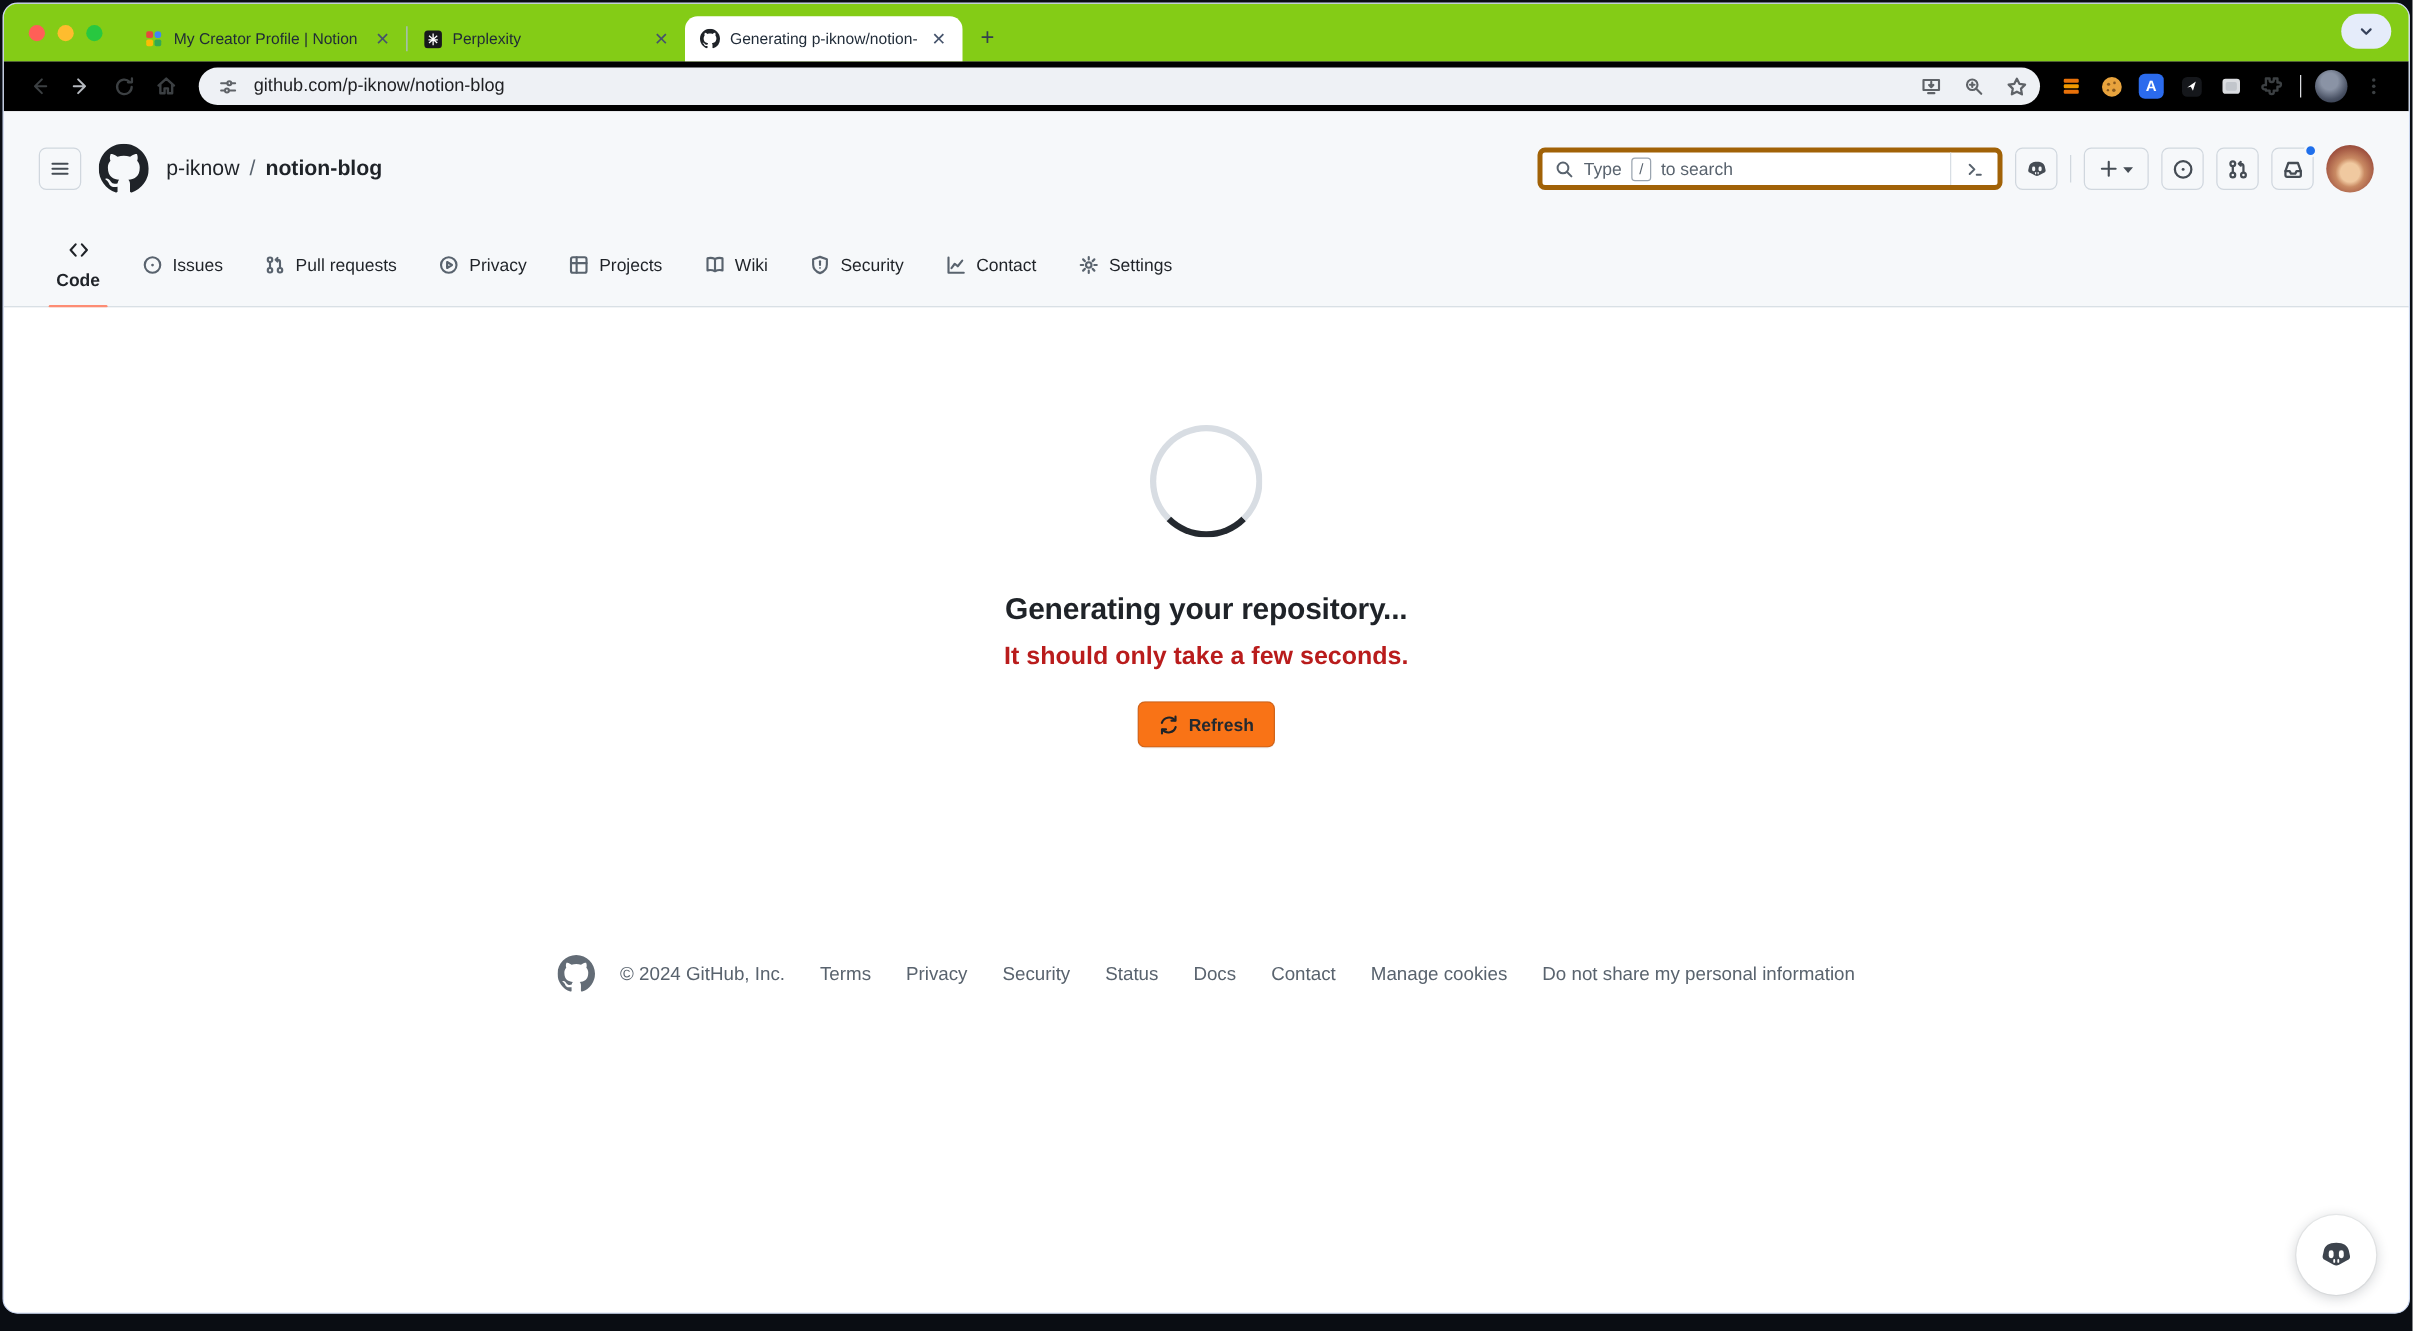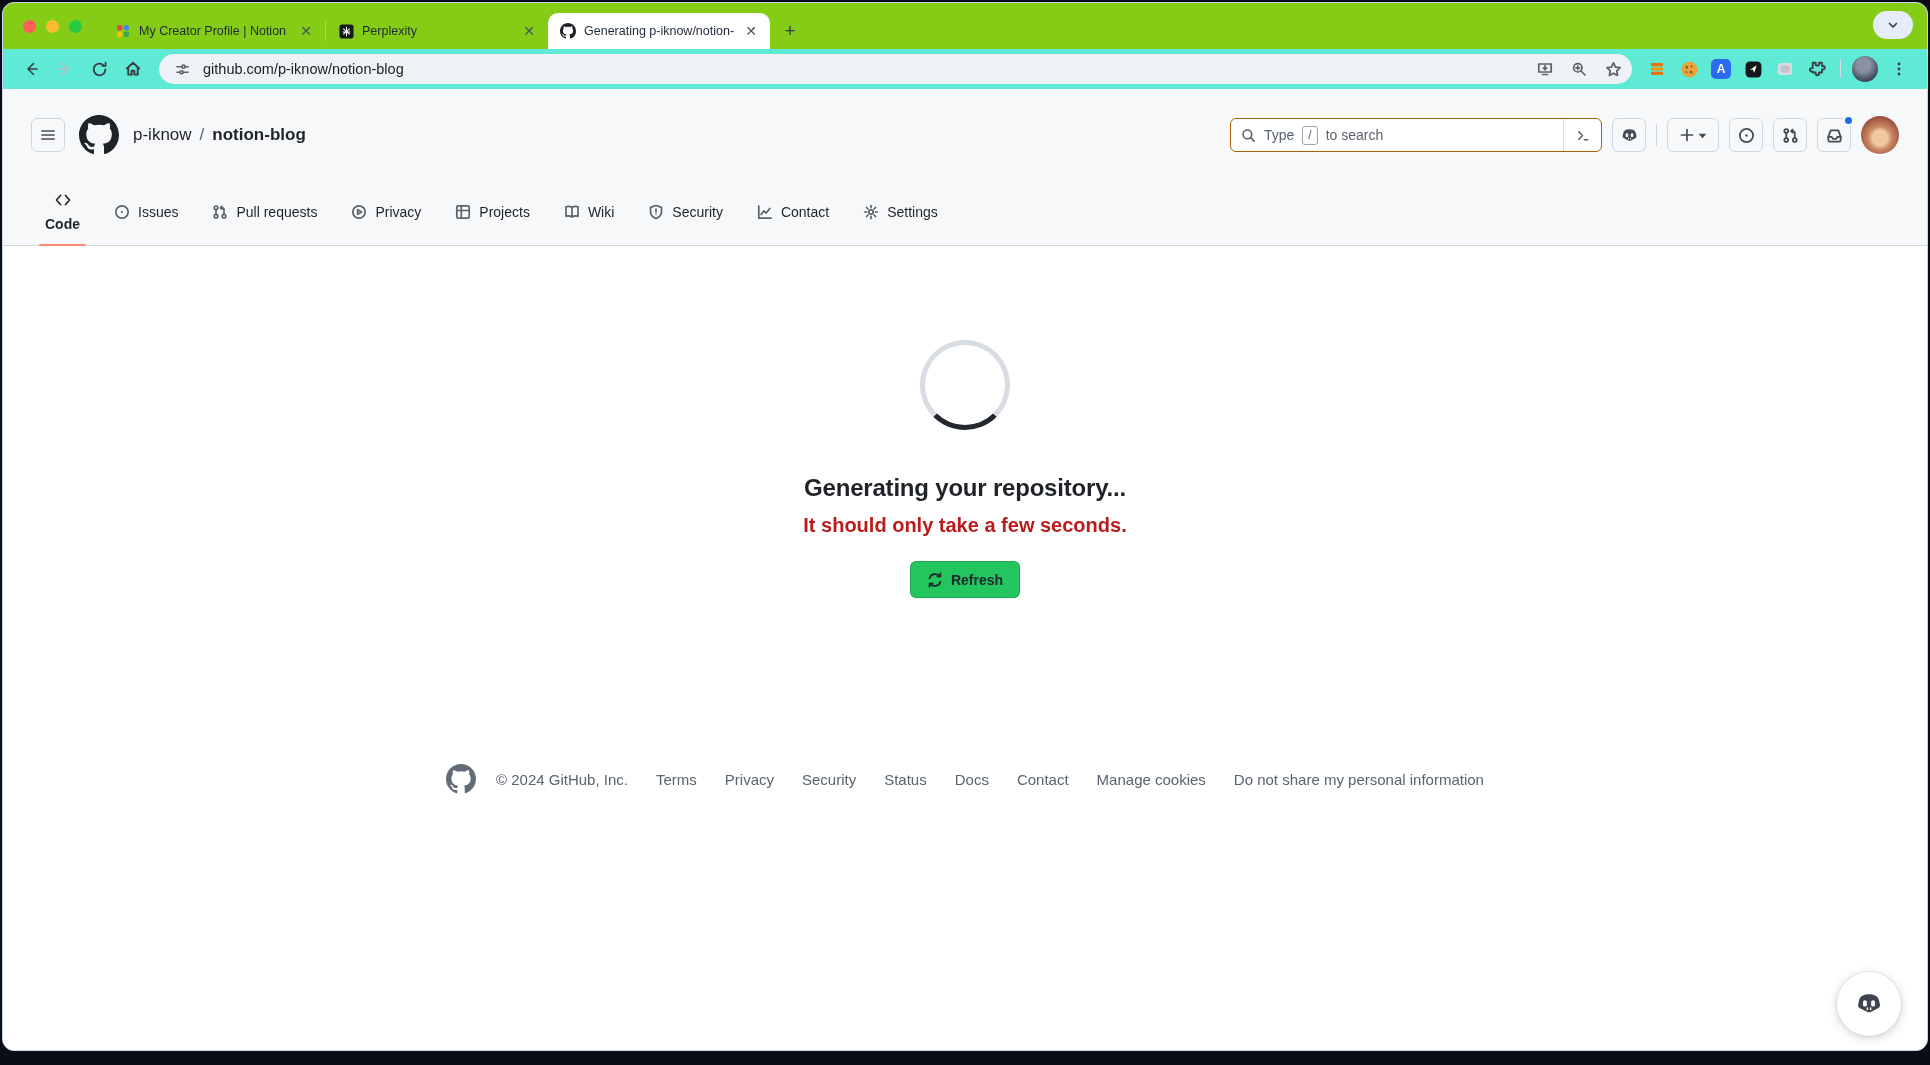--- a/index.html
+++ b/index.html
@@ -25,40 +25,40 @@
   .tab{ display:flex; align-items:center; gap:8px; height:36px; width:222px; padding:0 10px 0 12px; border-radius:10px 10px 0 0; color:#1f2a37; font-size:12.5px; position:relative;}
   .tab .title{ flex:1; white-space:nowrap; overflow:hidden;}
   .tab.active{ background:#fff;}
   .tab .close{ width:18px; height:18px; border-radius:50%; display:flex; align-items:center; justify-content:center; color:#45536b; font-size:14px; line-height:1; flex:none;}
   .tabdiv{ width:1px; height:20px; background:#aebbd8; margin-bottom:8px; flex:none;}
   .favicon{ width:16px; height:16px; flex:none; display:flex; align-items:center; justify-content:center;}
   .newtab{ width:28px; height:28px; margin:0 0 4px 6px; border-radius:50%; display:flex; align-items:center; justify-content:center; color:#34404f; font-size:19px;}
   .tabsearch{ position:absolute; right:14px; top:8px; width:40px; height:28px; border-radius:14px; background:#e5ecfa; display:flex; align-items:center; justify-content:center; color:#35415a;}
 
   
-  .toolbar{ height:40px; background:#5eead4; display:flex; align-items:center; padding:0 12px; gap:2px; flex:none;}
+  .toolbar{ height:40px; background:#000000; display:flex; align-items:center; padding:0 12px; gap:2px; flex:none;}
   .tb-btn{ width:32px; height:32px; border-radius:50%; display:flex; align-items:center; justify-content:center; color:#3c4043; flex:none;}
   .tb-btn.disabled{ color:#b6bac0;}
   .omnibox{ flex:1; height:30px; margin:0 8px; border-radius:15px; background:#eef1f5; display:flex; align-items:center; padding:0 6px 0 10px; gap:8px; min-width:0;}
   .omni-url{ flex:1; font-size:14.5px; color:#202124; white-space:nowrap; overflow:hidden;}
   .omni-ic{ width:26px; height:26px; border-radius:50%; display:flex; align-items:center; justify-content:center; color:#5f6368; flex:none;}
   .ext{ width:30px; height:30px; border-radius:6px; display:flex; align-items:center; justify-content:center; flex:none;}
   .ext-badge{ width:20px; height:20px; border-radius:5px; display:flex; align-items:center; justify-content:center; font-size:12px; font-weight:bold; color:#fff;}
   .tb-div{ width:1px; height:18px; background:#dadce0; margin:0 6px; flex:none;}
   .chrome-avatar{ width:26px; height:26px; border-radius:50%; background:radial-gradient(circle at 45% 35%, #8a93a5 0 30%, #4a5264 65%, #232b3a 100%); flex:none;}
 
   
   .gh-header{ background:#f6f8fa; border-bottom:1px solid #d0d7de; padding:16px 28px 0 28px; flex:none;}
   .gh-row1{ display:flex; align-items:center; gap:14px; height:60px;}
   .icon-btn{ width:34px; height:34px; border:1px solid #d0d7de; border-radius:6px; background:transparent; display:flex; align-items:center; justify-content:center; color:#454c54; flex:none; position:relative;}
   .gh-logo{ color:#1f2328; display:flex; flex:none;}
   .crumb{ display:flex; align-items:center; gap:8px; font-size:17px; color:#1f2328; white-space:nowrap;}
   .crumb .repo{ font-weight:600;}
   .gh-right{ margin-left:auto; display:flex; align-items:center; gap:10px;}
-  .gh-search{ width:372px; height:34px; background:#fff; border:1px solid #a16207; border-radius:6px; display:flex; align-items:center; padding:0 0 0 10px; gap:8px; color:#59636e; font-size:14px;}
+  .gh-search{ width:372px; height:34px; background:#fff; border:4px solid #a16207; border-radius:6px; display:flex; align-items:center; padding:0 0 0 10px; gap:8px; color:#59636e; font-size:14px;}
   .gh-search .kbd{ border:1px solid #9aa4af; border-radius:3px; font-size:12px; padding:0 5px; line-height:17px; color:#59636e;}
   .gh-search .cmd{ margin-left:auto; height:100%; width:38px; border-left:1px solid #d8dee4; display:flex; align-items:center; justify-content:center; color:#59636e;}
   .vdiv{ width:1px; height:22px; background:#d0d7de; flex:none;}
   .dot{ position:absolute; top:-4px; right:-4px; width:11px; height:11px; border-radius:50%; background:#1f6feb; border:2px solid #f6f8fa;}
   .gh-avatar{ width:38px; height:38px; border-radius:50%; flex:none;
     background:radial-gradient(circle at 50% 58%, #f0c9a0 0 26%, #c98a63 40%, #a05340 70%, #7e3c30 100%);}
 
   .gh-nav{ display:flex; gap:6px; margin-top:14px; padding-bottom:0;}
   .nav-item{ display:flex; align-items:center; gap:8px; padding:13px 14px; font-size:14px; color:#1f2328; position:relative; white-space:nowrap;}
   .nav-item .nic{ color:#59636e; display:flex;}
@@ -67,21 +67,21 @@
 
   
   .content{ flex:1; background:#fff; display:flex; flex-direction:column; align-items:center; position:relative;}
   .spinner{ margin-top:94px; width:90px; height:90px; border-radius:50%;
     border:5px solid #d8dde3; border-bottom-color:#24292f;
     animation:spin 1.2s linear infinite;}
   @keyframes spin{ from{transform:rotate(0)} to{transform:rotate(360deg)} }
   .gen-title{ margin-top:44px; font-size:24px; font-weight:700; color:#1f2328; letter-spacing:-0.2px;}
   .gen-sub{ margin-top:12px; font-size:20px; color:#b91c1c;font-weight:bold;}
   .refresh-btn{ margin-top:24px; display:inline-flex; align-items:center; gap:8px; height:37px; padding:0 16px;
-    background:#22c55e; border:1px solid rgba(31,35,40,0.18); border-radius:6px;
+    background:#f97316; border:1px solid rgba(31,35,40,0.18); border-radius:6px;
     font-family:inherit; font-size:14px; font-weight:600; color:#24292f; cursor:pointer;
     box-shadow:0 1px 0 rgba(31,35,40,0.04);}
   .refresh-btn svg{ color:#1f2328;}
 
   
   .footer{ margin-top:166px; display:flex; align-items:center; justify-content:center; gap:28px; color:#59636e; font-size:15px;}
   .footer .foot-logo{ color:#636c76; display:flex;}
   .footer a{ color:#59636e; text-decoration:none; white-space:nowrap;}
   .copyright{ margin-left:-8px; white-space:nowrap;}
 

